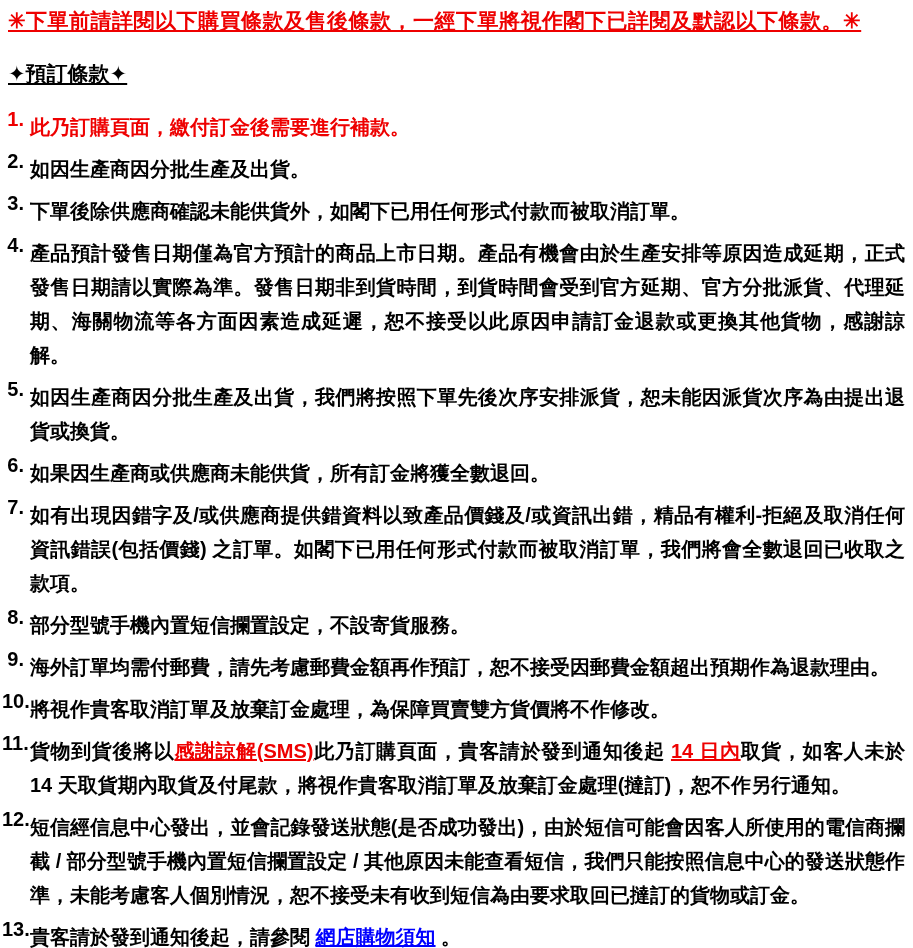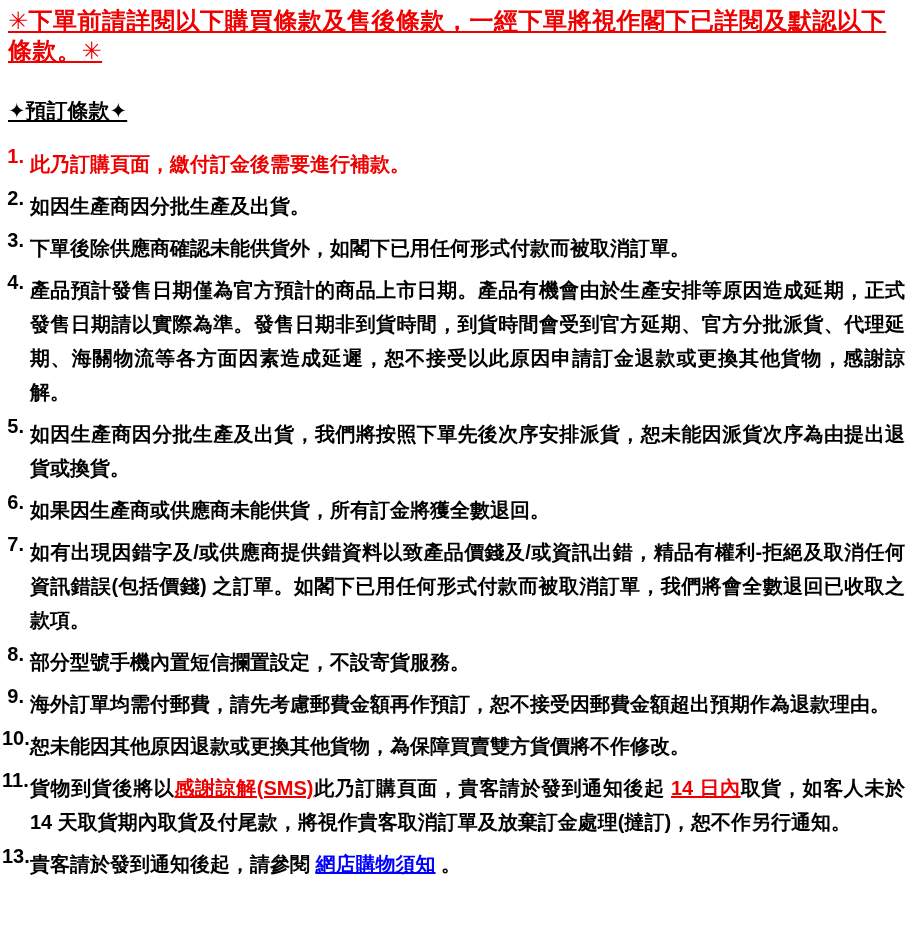--- a/index.html
+++ b/index.html
@@ -7,33 +7,34 @@
   body {
     width: 913px;
     min-height: 948px;
     font-family: "Liberation Sans", "DejaVu Sans", sans-serif;
     font-weight: bold;
     color: #000000;
     overflow: hidden;
   }
   .page { padding: 6px 8px 10px 2px; }
   .notice {
-    font-size: 24px;
+    font-size: 21px;
     line-height: 30px;
     margin-left: 6px;
     color: var(--red, #ee0000);
     text-decoration: underline;
     font-weight: bold;
     letter-spacing: 0.5px;
+    font-family: Liberation Serif, serif;
   }
   .section-title {
     font-size: 21px;
     line-height: 30px;
     margin-left: 6px;
-    margin-top: 30px;
+    margin-top: 23px;
     color: #000000;
     text-decoration: underline;
     font-weight: bold;
   }
   .terms-list { margin-top: 13px; }
   .row {
     display: flex;
     font-size: 20px;
     line-height: 34px;
   }
@@ -106,28 +107,32 @@
       <span class="txt">部分型號手機內置短信攔置設定，不設寄貨服務。</span>
     </div>
 
     <div class="row">
       <span class="num">9.</span>
       <span class="txt">海外訂單均需付郵費，請先考慮郵費金額再作預訂，恕不接受因郵費金額超出預期作為退款理由。</span>
     </div>
 
     <div class="row">
       <span class="num">10.</span>
-      <span class="txt">恕未能因其他原因退款或更換其他貨物，為保障買賣雙方貨價將不作修改。</span>
+      <span class="txt">將視作貴客取消訂單及放棄訂金處理，為保障買賣雙方貨價將不作修改。</span>
     </div>
 
     <div class="row">
       <span class="num">11.</span>
       <span class="txt"><span>貨物到貨後將以</span><span class="redu">感謝諒解(SMS)</span><span>此乃訂購頁面，貴客請於發到通知後起 </span><span class="redu">14 日內</span><span>取貨，如客人未於 14 天取貨期內取貨及付尾款，將視作貴客取消訂單及放棄訂金處理(撻訂)，恕不作另行通知。</span></span>
     </div>
 
+    <div class="row">
+      <span class="num">12.</span>
+      <span class="txt">短信經信息中心發出，並會記錄發送狀態(是否成功發出)，由於短信可能會因客人所使用的電信商攔截 / 部分型號手機內置短信攔置設定 / 其他原因未能查看短信，我們只能按照信息中心的發送狀態作準，未能考慮客人個別情況，恕不接受未有收到短信為由要求取回已撻訂的貨物或訂金。</span>
+    </div>
 
     <div class="row">
       <span class="num">13.</span>
       <span class="txt"><span>貴客請於發到通知後起，請參閱 </span><a class="link">網店購物須知</a><span> 。</span></span>
     </div>
 
   </div>
 </div>
 
 </body></html>

